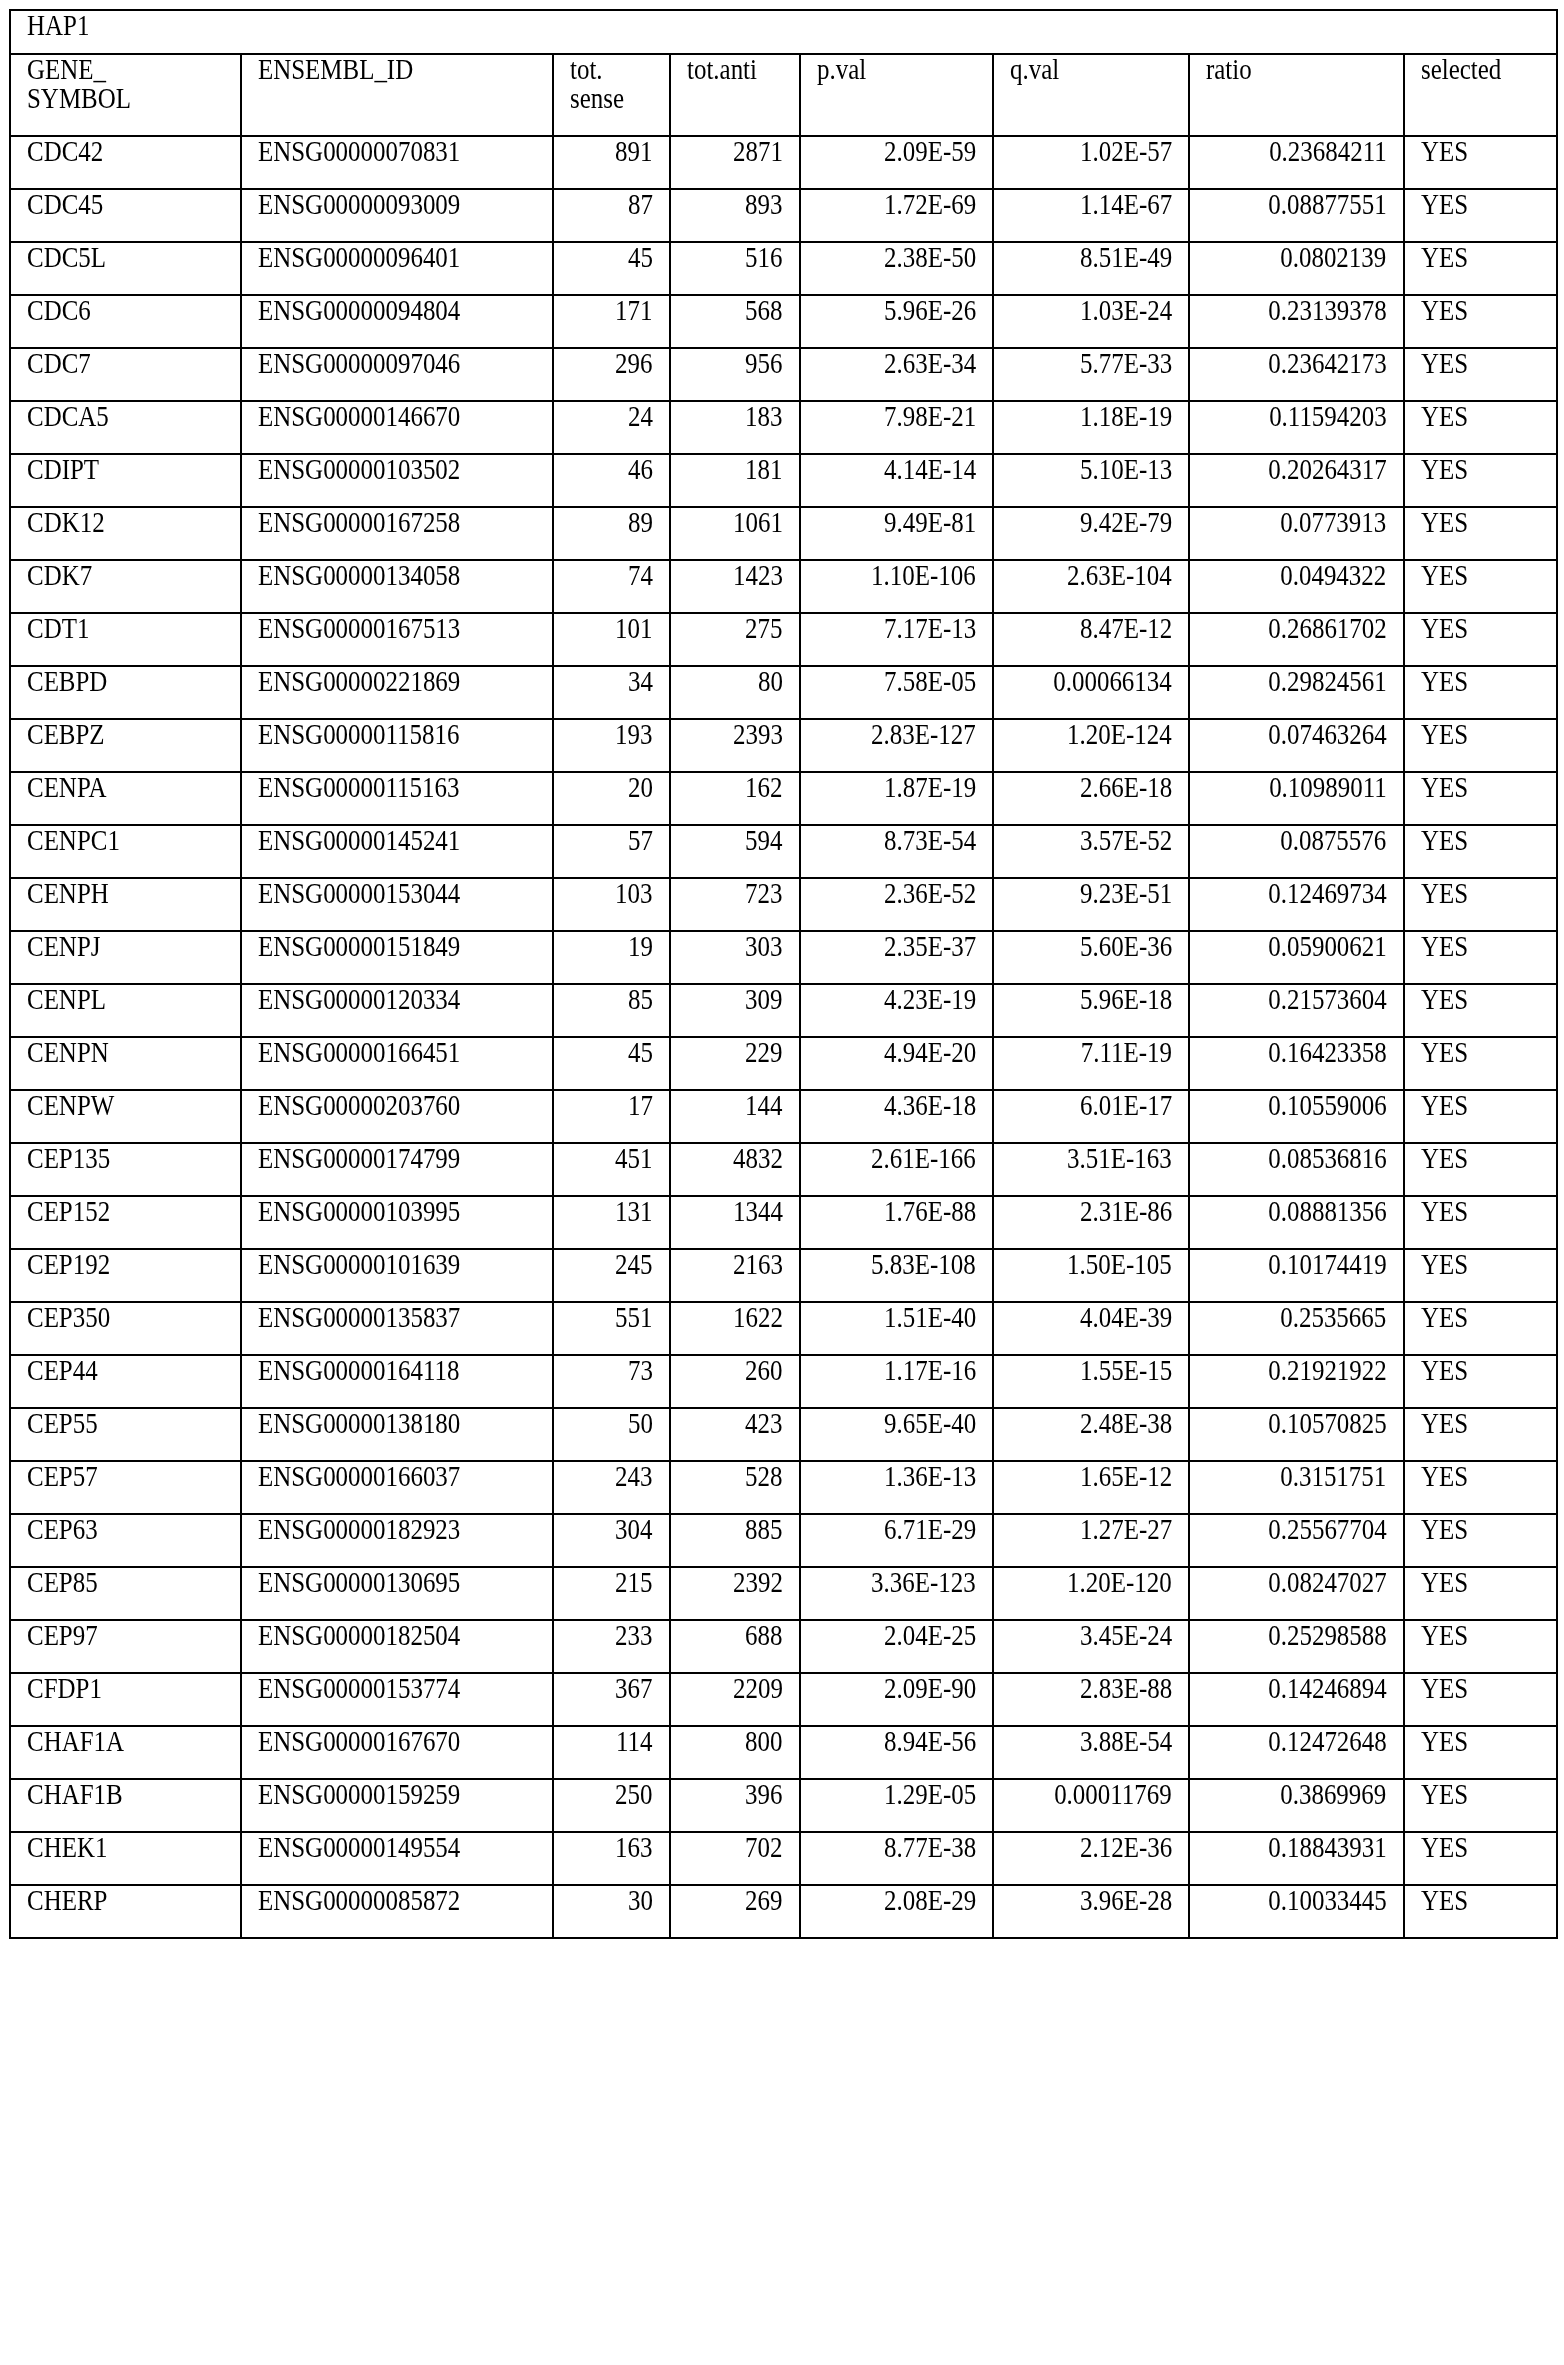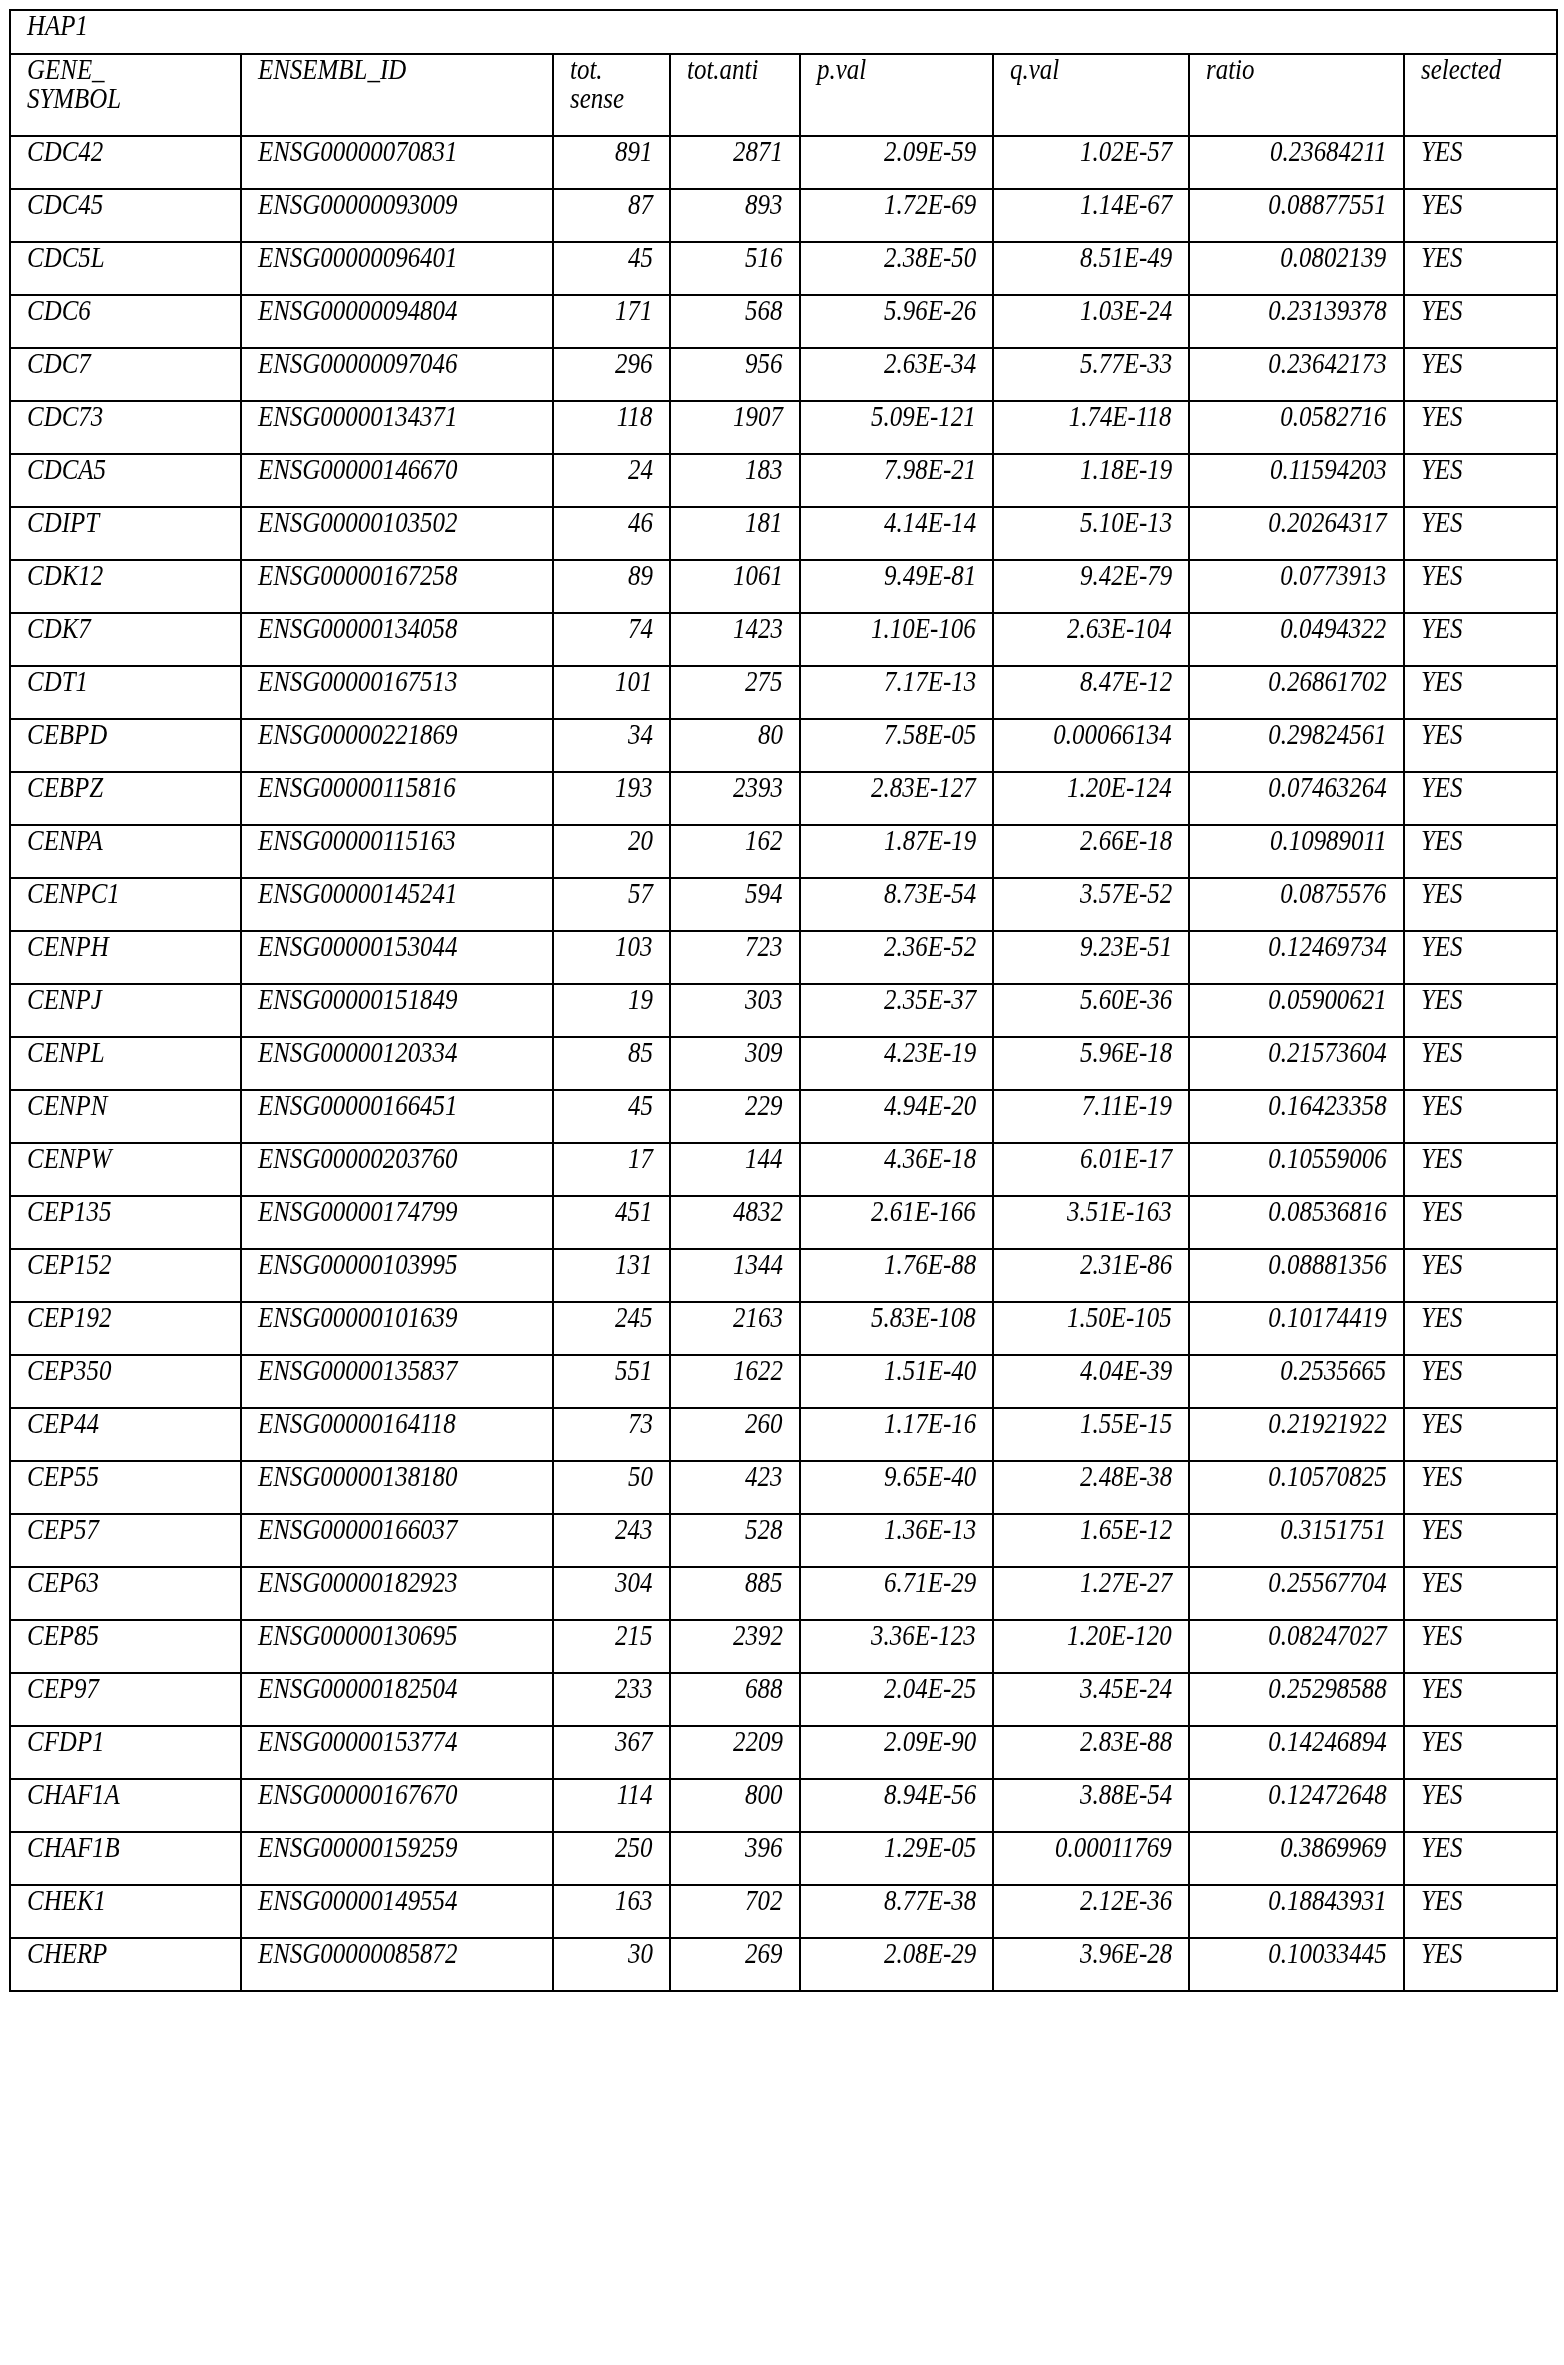--- a/index.html
+++ b/index.html
@@ -1,20 +1,20 @@
 <!DOCTYPE html>
 <html style="font-size:13px"><head>
 <meta charset="utf-8">
 <style>
   html, body { margin: 0; padding: 0; background: #ffffff; }
   body { width: 1565px; height: 2366px; position: relative; overflow: hidden;
          font-family: "Liberation Serif", "DejaVu Serif", serif; color: #000; }
   table.gt {
     position: absolute; left: 9px; top: 9px; width: 1546px;
-    border-collapse: collapse; table-layout: fixed; font-style: italic;
+    border-collapse: collapse; table-layout: fixed;
   }
   table.gt td, table.gt th {
     border: 2.4px solid #000; padding: 0 16.3px; font-weight: normal;
     font-size: 29px; line-height: 29px; vertical-align: top; white-space: nowrap;
     overflow: hidden;
   }
   .title-row td { height: 42px; font-weight: bold; padding-top: 8.2px; }
   .head-row th { height: 80px; text-align: left; vertical-align: bottom; padding-bottom: 9.8px; }
   .data-row td { height: 51px; padding-top: 3.3px; }
   .num { text-align: right; }
@@ -95,30 +95,20 @@
         <td class="txt"><span class="cond">CDC7</span></td>
         <td class="txt"><span class="cond">ENSG00000097046</span></td>
         <td class="num"><span class="cond">296</span></td>
         <td class="num"><span class="cond">956</span></td>
         <td class="num"><span class="cond">2.63E-34</span></td>
         <td class="num"><span class="cond">5.77E-33</span></td>
         <td class="num"><span class="cond">0.23642173</span></td>
         <td class="txt"><span class="cond">YES</span></td>
       </tr>
       <tr class="data-row">
-        <td class="txt"><span class="cond">CDC73</span></td>
-        <td class="txt"><span class="cond">ENSG00000134371</span></td>
-        <td class="num"><span class="cond">118</span></td>
-        <td class="num"><span class="cond">1907</span></td>
-        <td class="num"><span class="cond">5.09E-121</span></td>
-        <td class="num"><span class="cond">1.74E-118</span></td>
-        <td class="num"><span class="cond">0.0582716</span></td>
-        <td class="txt"><span class="cond">YES</span></td>
-      </tr>
-      <tr class="data-row">
         <td class="txt"><span class="cond">CDCA5</span></td>
         <td class="txt"><span class="cond">ENSG00000146670</span></td>
         <td class="num"><span class="cond">24</span></td>
         <td class="num"><span class="cond">183</span></td>
         <td class="num"><span class="cond">7.98E-21</span></td>
         <td class="num"><span class="cond">1.18E-19</span></td>
         <td class="num"><span class="cond">0.11594203</span></td>
         <td class="txt"><span class="cond">YES</span></td>
       </tr>
       <tr class="data-row">

